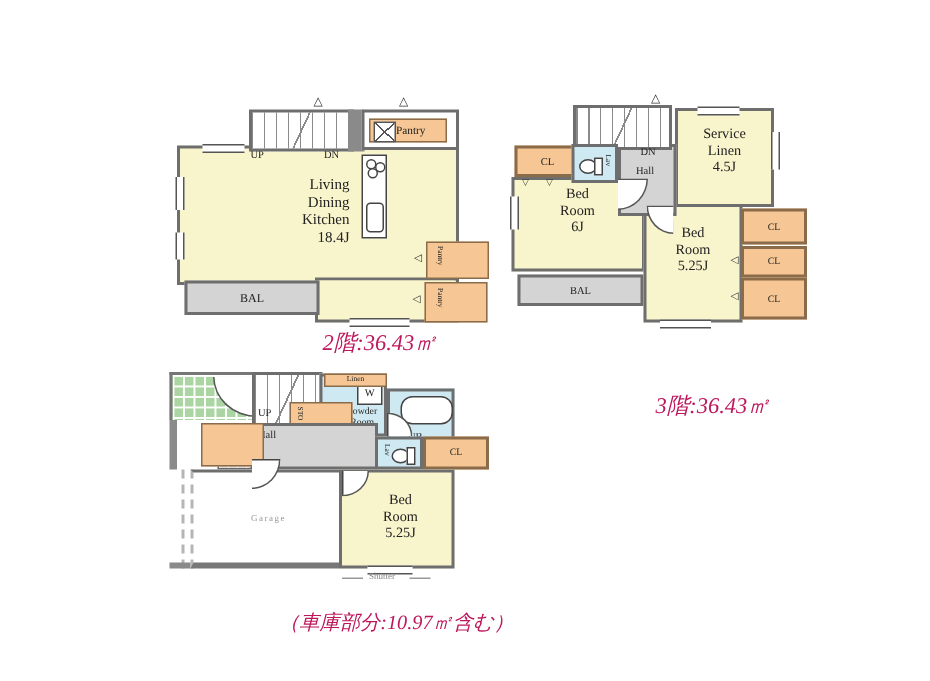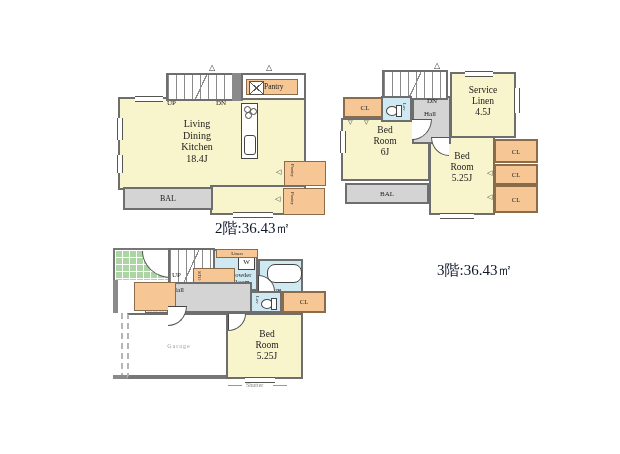--- a/index.html
+++ b/index.html
@@ -23,21 +23,21 @@
   .tiles-green{background-color:#ABD6A3;background-image:
      linear-gradient(#fff 0 1px,transparent 1px),linear-gradient(90deg,#fff 0 1px,transparent 1px);
      background-size:7px 7px;}
   .tiles-gray{background-color:#DCDCDC;background-image:
      linear-gradient(#fff 0 1px,transparent 1px),linear-gradient(90deg,#fff 0 1px,transparent 1px);
      background-size:6px 6px;}
   .winh{position:absolute;height:4px;background:#fff;border-top:1px solid #555;border-bottom:1px solid #555;}
   .winv{position:absolute;width:4px;background:#fff;border-left:1px solid #555;border-right:1px solid #555;}
   .arc{position:absolute;background:#fff;}
   .tri{position:absolute;font-size:6px;color:#333;font-family:"DejaVu Sans",sans-serif;line-height:1;}
-  .title{position:absolute;font-size:15px;color:#0f172a;font-family:"Liberation Serif",serif;}
+  .title{position:absolute;font-size:15px;color:#be185d;font-family:"Liberation Serif",serif;font-style:italic;}
   .fridge{position:absolute;width:13px;height:12px;background:#fff;border:1px solid #555;
     background-image:
       linear-gradient(to top right,transparent calc(50% - .5px),#555 calc(50% - .5px) calc(50% + .5px),transparent calc(50% + .5px)),
       linear-gradient(to bottom right,transparent calc(50% - .5px),#555 calc(50% - .5px) calc(50% + .5px),transparent calc(50% + .5px));}
   .dot{position:absolute;width:5px;height:5px;border:1px solid #444;border-radius:50%;background:#fff;}
   .toilet{position:absolute;width:16px;height:10px;}
   .toilet .tank{position:absolute;right:0;top:0;width:4px;height:10px;border:1px solid #444;background:#fff;}
   .toilet .bowl{position:absolute;left:0;top:1px;width:10px;height:8px;border:1px solid #444;border-radius:50%;background:#fff;}
   .bath{position:absolute;border:1px solid #444;border-radius:8px;background:#fff;}
   .sink{position:absolute;border:1px solid #444;border-radius:50%;background:#fff;}
@@ -62,21 +62,21 @@
     <div class="r white" style="left:128px;top:10px;width:65px;height:27px;">
       <div class="r1 orange" style="left:3px;top:4px;width:52px;height:16px;">
         <span class="fridge" style="left:2px;top:1px;"></span>
         <span class="lbl" style="left:17px;top:3px;font-size:7.5px;">Pantry</span>
       </div>
     </div>
     <span class="tri" style="left:96px;top:1px;font-size:8px;">△</span>
     <span class="tri" style="left:153px;top:1px;font-size:8px;">△</span>
     <span class="lbl" style="left:54px;top:36px;font-size:7px;">UP</span>
     <span class="lbl" style="left:103px;top:36px;font-size:7px;">DN</span>
-    <div class="lbl" style="left:48px;top:55px;width:72px;font-size:10px;">Living
+    <div class="lbl" style="left:48px;top:55px;width:72px;font-size:10px;text-align:right;">Living
 Dining
 Kitchen
 18.4J</div>
     <div style="position:absolute;left:128px;top:40px;width:17px;height:56px;border:1px solid #444;background:#fff;box-sizing:border-box;">
       <span class="dot" style="left:2px;top:2px;"></span>
       <span class="dot" style="left:8px;top:4px;"></span>
       <span class="dot" style="left:3px;top:8px;"></span>
       <div style="position:absolute;left:2px;top:31px;width:10px;height:18px;border:1px solid #444;border-radius:3px;background:#fff;"></div>
     </div>
     <div class="r gray" style="left:10px;top:124px;width:90px;height:23px;">
@@ -197,14 +197,15 @@
       <div class="lbl" style="left:30px;top:28px;width:40px;font-size:6px;color:#999;letter-spacing:1px;">Garage</div>
     </div>
     <div class="dash" style="left:11px;top:68px;height:66px;"></div>
     <div class="wallfill" style="left:3px;top:130px;width:14px;height:4px;"></div>
     <div class="arc" style="left:58px;top:61px;width:18px;height:18px;border-radius:0 0 100% 0;border-right:1px solid #555;border-bottom:1px solid #555;border-top:1px solid #444;"></div>
     <div class="arc" style="left:118px;top:69px;width:16px;height:16px;border-radius:0 0 100% 0;border-right:1px solid #555;border-bottom:1px solid #555;border-left:1px solid #444;"></div>
     <div class="shline" style="left:118px;top:140px;width:14px;"></div>
     <span class="lbl" style="left:136px;top:137px;font-size:6px;color:#888;">Shutter</span>
     <div class="shline" style="left:163px;top:140px;width:14px;"></div>
   </div>
+  <div class="title" style="left:186px;top:406px;font-size:13.5px;">（車庫部分:10.97㎡含む）</div>
 
 </div>
 
 </body></html>

